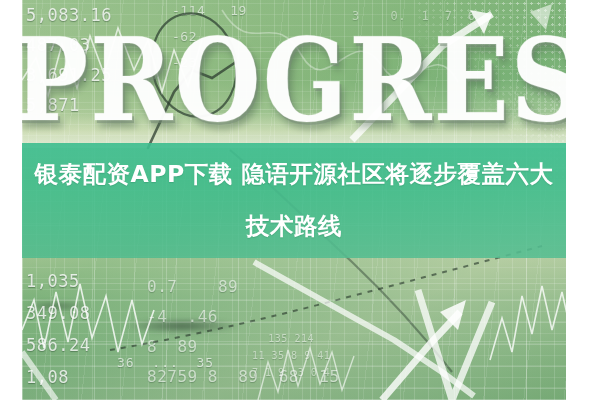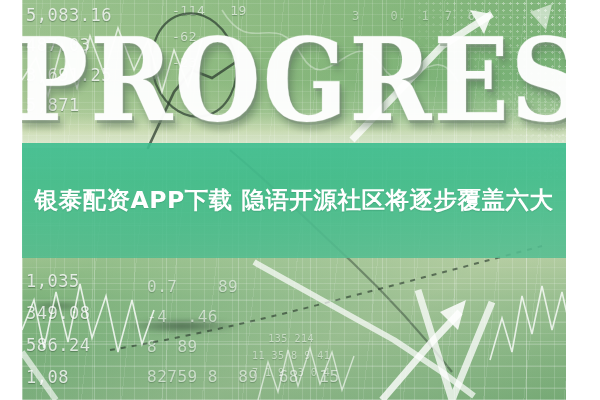--- a/index.html
+++ b/index.html
@@ -201,20 +201,21 @@
 586.24
 1,08
 3</div>
   <div class="nums nums-mid-top">-114   19
 -62
 -23</div>
   <div class="nums nums-mid-bot">0.7    89
 -4  .46
 8  89
 82759 8  89  68  15</div>
+  <div class="nums nums-row-bot">36  ...  35</div>
   <div class="nums nums-grid-bot">135 214
 11 35 8 9 41
 7 1 9  3 0 4</div>
   <div class="nums nums-right-top">3    0.  1  7  6</div>
 
   <div class="svg-layer">
     <svg viewBox="0 0 600 400" xmlns="http://www.w3.org/2000/svg" aria-hidden="true">
 
       <ellipse cx="172" cy="65" rx="42" ry="52" transform="rotate(-12 172 65)" fill="none" stroke="rgba(45,62,48,0.72)" stroke-width="2.2"></ellipse>
 
@@ -255,15 +256,16 @@
         <line x1="0" y1="388" x2="600" y2="388"></line>
       </g>
     </svg>
   </div>
 
   <div class="hero">PROGRESS</div>
 
   <div class="band"></div>
   <div class="band-title">
     <div class="line">银泰配资APP下载 隐语开源社区将逐步覆盖六大</div>
+    <div class="line">技术路线</div>
   </div>
 
 </div>
 
 </body></html>

